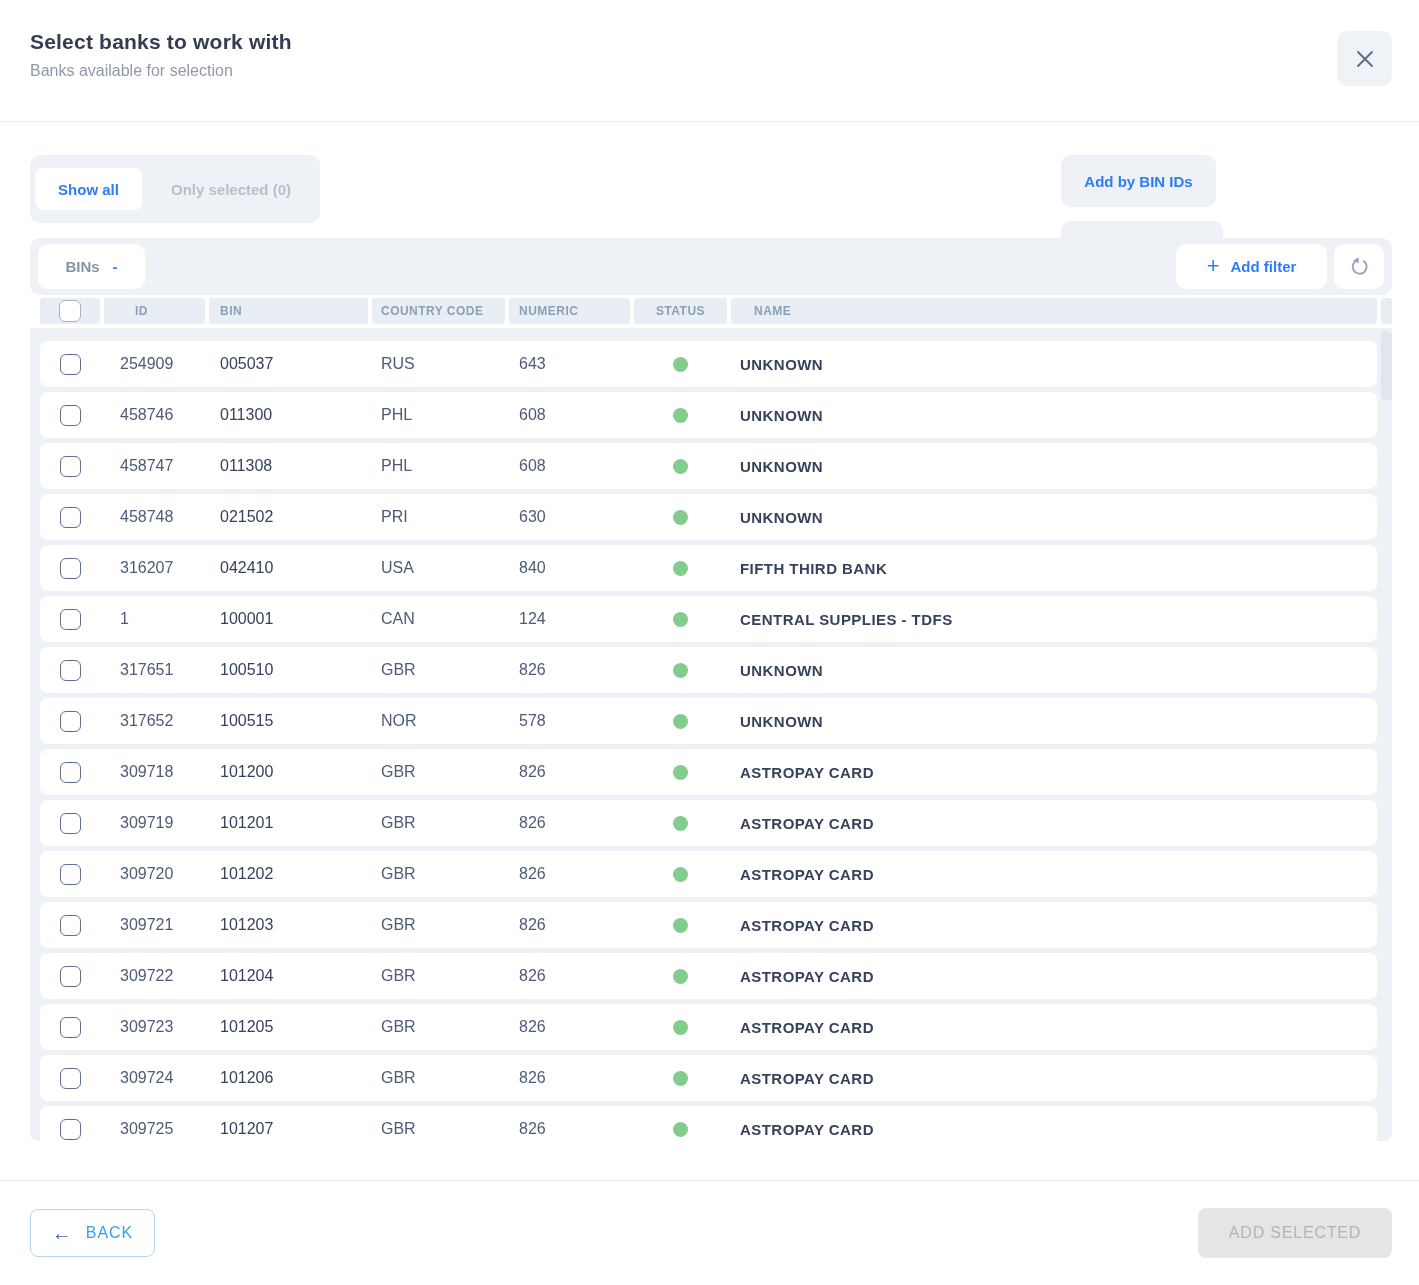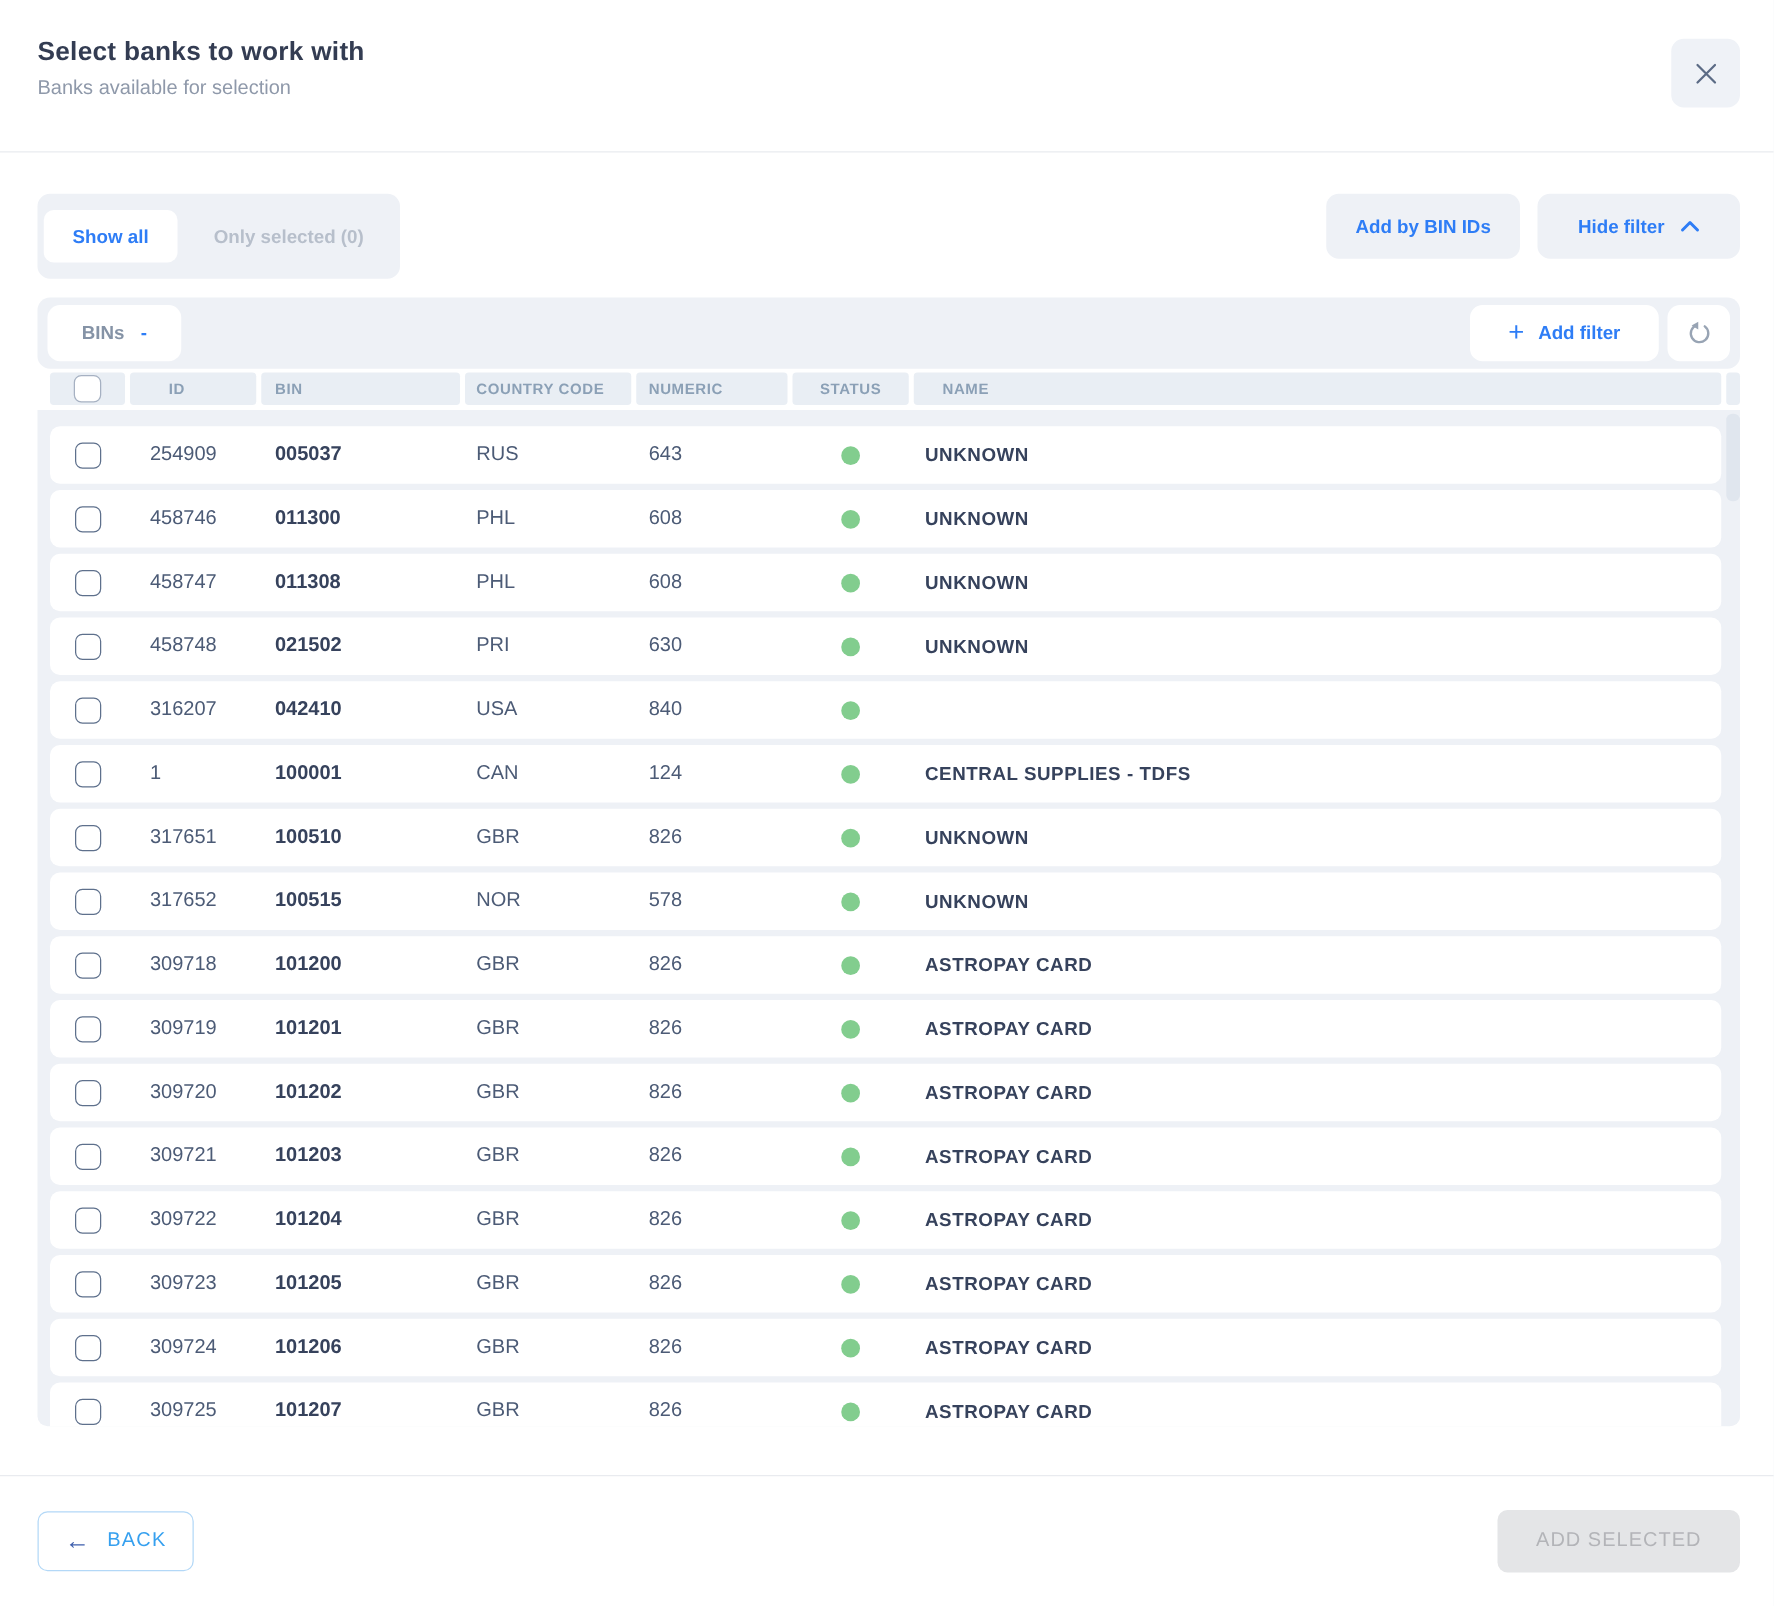--- a/index.html
+++ b/index.html
@@ -28,21 +28,21 @@
   #divider-top{top:121px;}
   #divider-bottom{top:1180px;}
 
   
   .segmented{position:absolute;left:30px;top:155px;width:290px;height:68px;background:var(--panel);border-radius:10px;display:flex;align-items:center;}
   .seg{height:42px;border:none;border-radius:8px;font-size:15px;font-weight:700;background:transparent;color:#b7bfcb;cursor:pointer;font-family:inherit;padding:0;}
   .seg.active{background:#fff;color:var(--accent);margin-left:5px;width:107px;}
   .seg.inactive{flex:1;}
 
   
-  .top-buttons{position:absolute;top:155px;left:1061px;display:flex;gap:14px;}
+  .top-buttons{position:absolute;top:155px;left:1061px;display:flex;gap:14px;flex-direction:column;}
   .ghost-btn{height:52px;background:var(--panel);border:none;border-radius:10px;color:var(--accent);font-weight:700;font-size:15px;font-family:inherit;display:flex;align-items:center;justify-content:center;gap:12px;cursor:pointer;}
   #add-by-bin{width:155px;}
   #hide-filter{width:162px;}
 
   
   .filter-bar{position:absolute;left:30px;top:238px;width:1362px;height:57px;background:var(--panel);border-radius:10px;}
   .chip{position:absolute;left:8px;top:6px;height:45px;min-width:107px;background:#fff;border:none;border-radius:10px;font-family:inherit;font-size:15px;font-weight:700;color:#8593a6;display:flex;align-items:center;justify-content:center;gap:13px;cursor:pointer;padding:0 20px;}
   .chip .val{color:var(--accent);font-weight:700;}
   .filter-actions{position:absolute;right:8px;top:6px;display:flex;gap:7px;}
   .white-btn{height:45px;background:#fff;border:none;border-radius:10px;color:var(--accent);font-size:15px;font-weight:700;font-family:inherit;display:flex;align-items:center;justify-content:center;cursor:pointer;}
@@ -63,21 +63,21 @@
   .corner{background:var(--headblock);border-radius:3px;}
 
   
   .tbody{position:absolute;left:30px;top:328px;width:1362px;height:813px;background:var(--panel);border-radius:0 0 8px 8px;overflow:hidden;padding-top:13px;}
   .trow{width:1337px;margin-left:10px;height:46px;background:#fff;border-radius:8px;display:grid;grid-template-columns:60px 101px 159px 133px 121px 93px 646px;column-gap:4px;align-items:center;margin-bottom:5px;}
   .cell{font-size:16px;color:var(--cell);}
   .c-check{display:flex;justify-content:center;align-items:center;}
   .checkbox{width:21px;height:21px;border:1.6px solid #5e708c;border-radius:6px;background:#fff;display:inline-block;cursor:pointer;}
   .checkbox.light{border-color:#a6b1c2;width:22px;height:22px;}
   .c-id{padding-left:16px;}
-  .c-bin{padding-left:11px;font-weight:700;color:var(--bold);}
+  .c-bin{padding-left:11px;font-weight:400;color:var(--bold);}
   .c-country{padding-left:9px;}
   .c-num{padding-left:10px;}
   .c-status{display:flex;justify-content:center;}
   .c-name{padding-left:9px;font-weight:700;color:var(--bold);font-size:15px;letter-spacing:.03em;}
   .dot{width:15px;height:15px;border-radius:50%;background:var(--green);}
 
   .scroll-track{position:absolute;right:0;top:0;width:11px;height:100%;background:var(--panel);}
   .scroll-thumb{position:absolute;right:0;top:3px;width:11px;height:70px;background:#e0e6ee;border-radius:5px;cursor:pointer;}
 
   
@@ -204,20 +204,21 @@
       <div class="cell c-check">
         <span class="checkbox"></span>
       </div>
       <div class="cell c-id">316207</div>
       <div class="cell c-bin">042410</div>
       <div class="cell c-country">USA</div>
       <div class="cell c-num">840</div>
       <div class="cell c-status">
         <span class="dot"></span>
       </div>
+      <div class="cell c-name">FIFTH THIRD BANK</div>
     </div>
     <div class="trow">
       <div class="cell c-check">
         <span class="checkbox"></span>
       </div>
       <div class="cell c-id">1</div>
       <div class="cell c-bin">100001</div>
       <div class="cell c-country">CAN</div>
       <div class="cell c-num">124</div>
       <div class="cell c-status">

